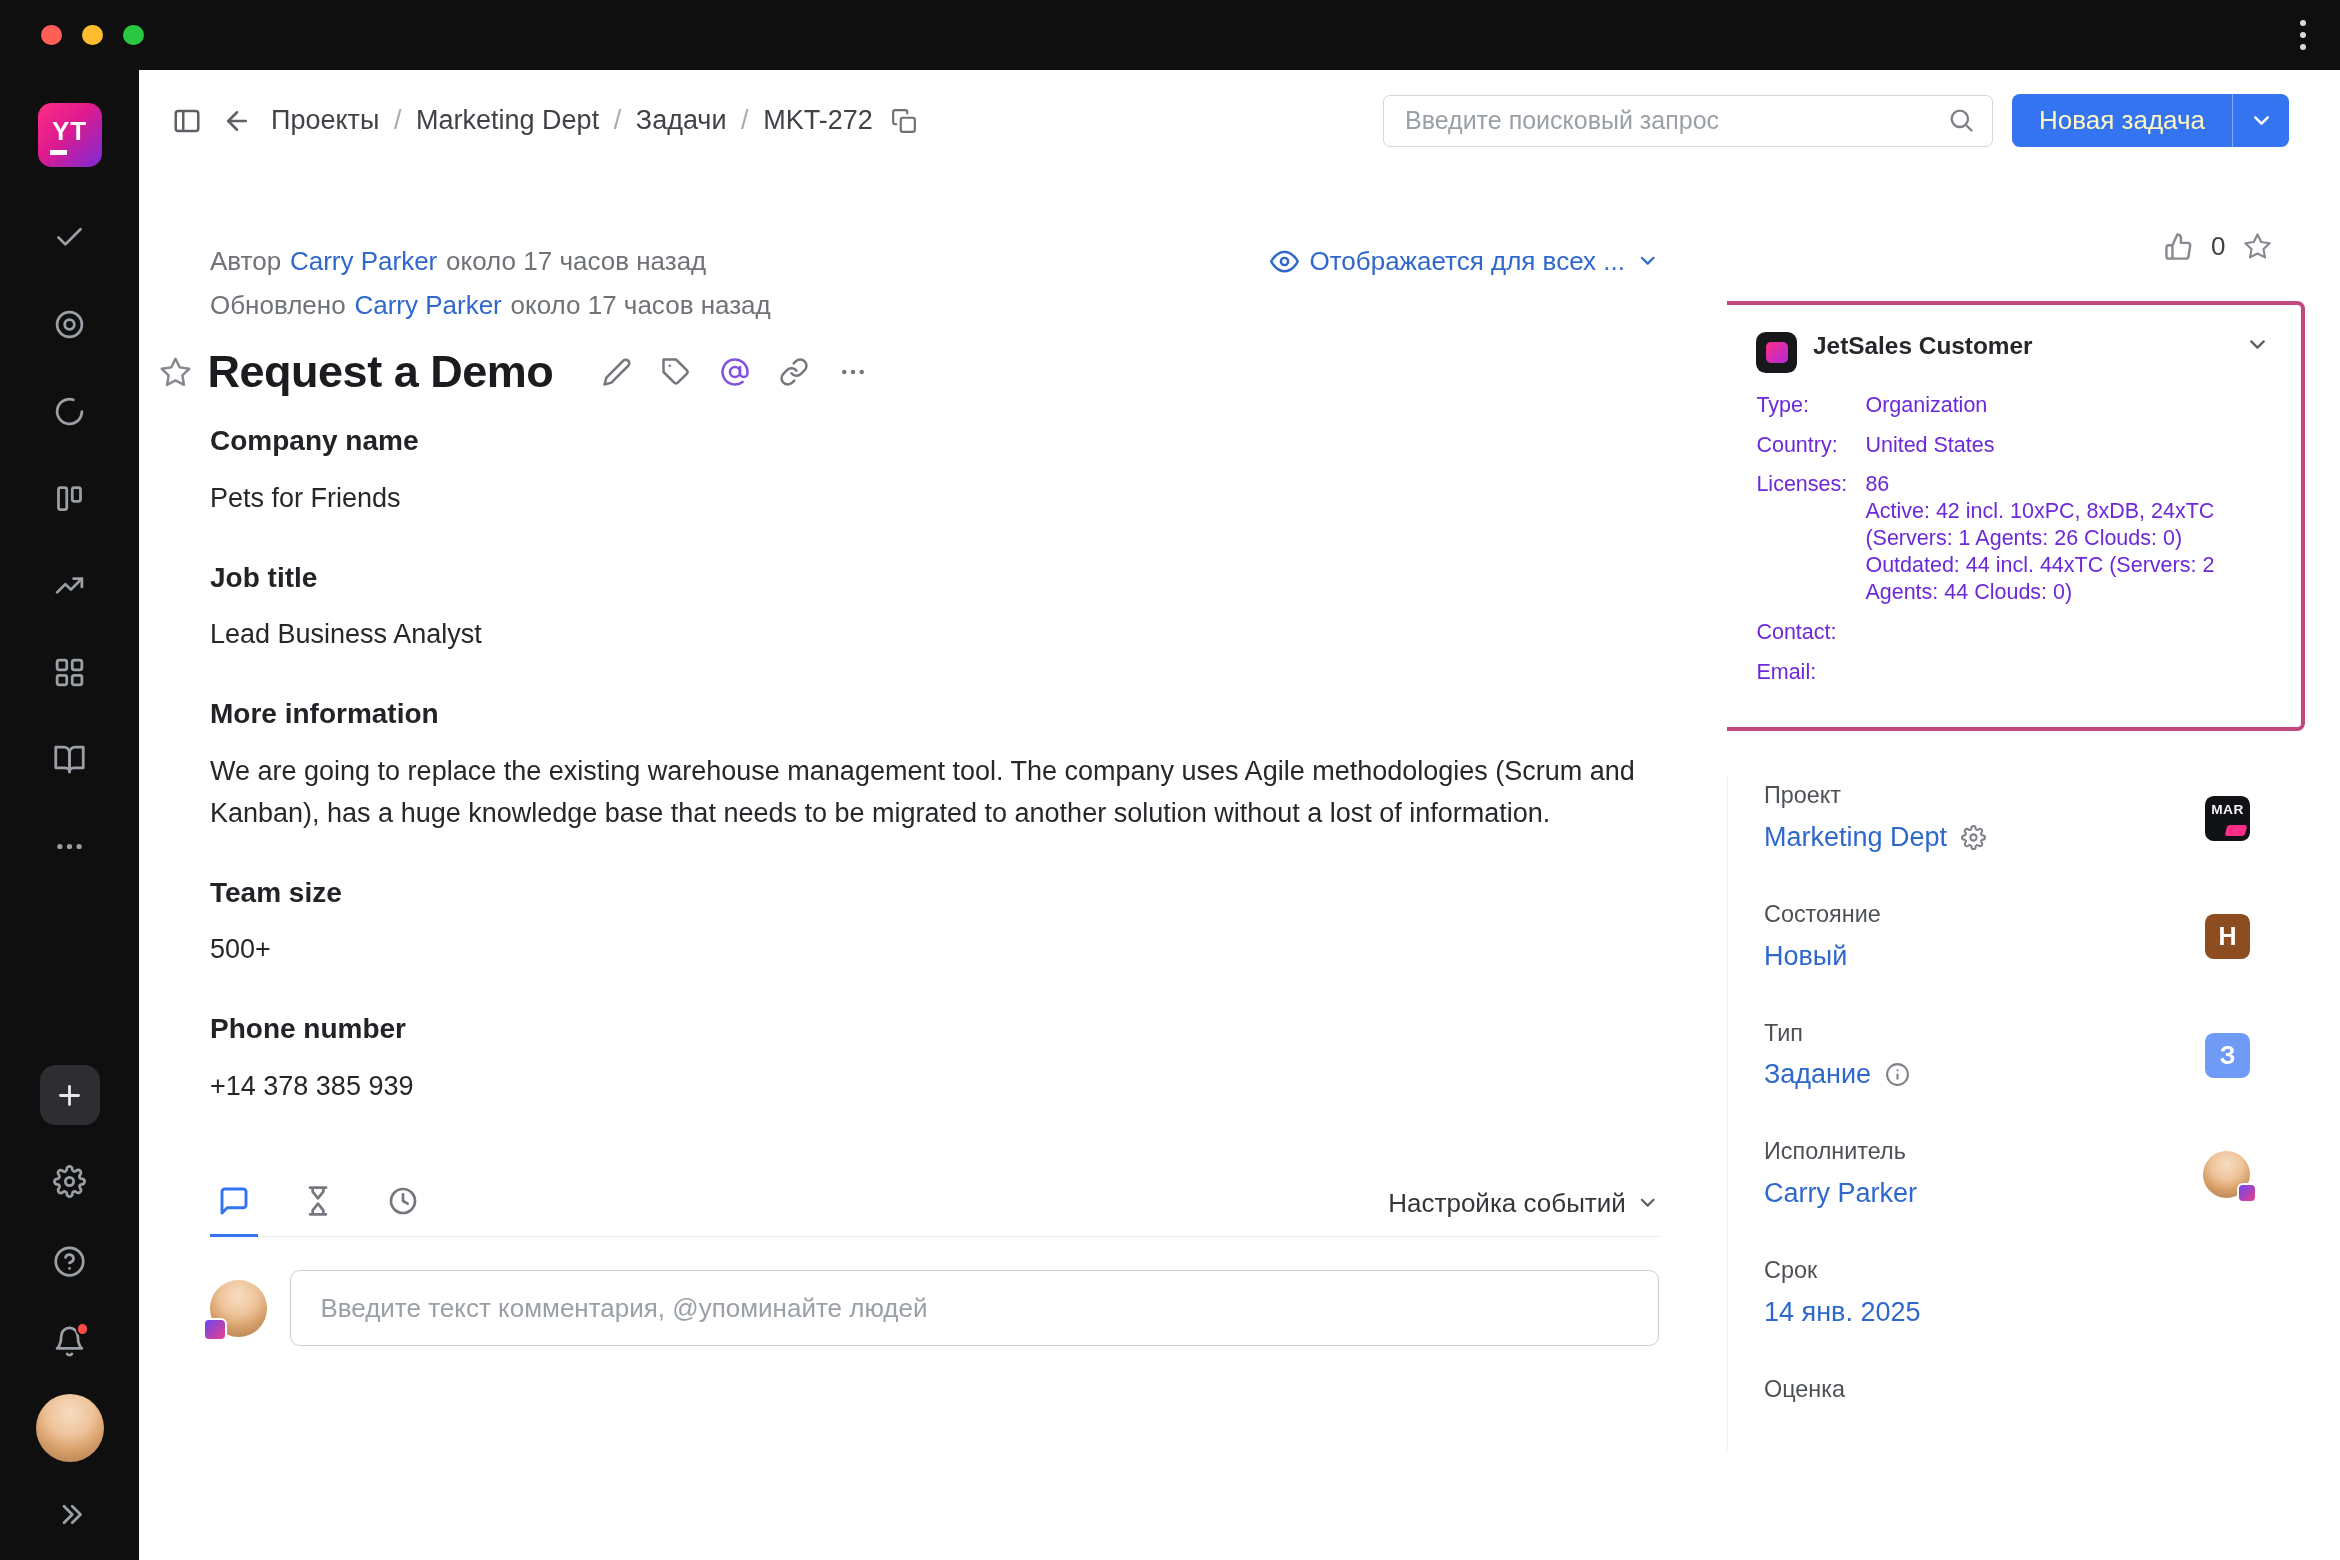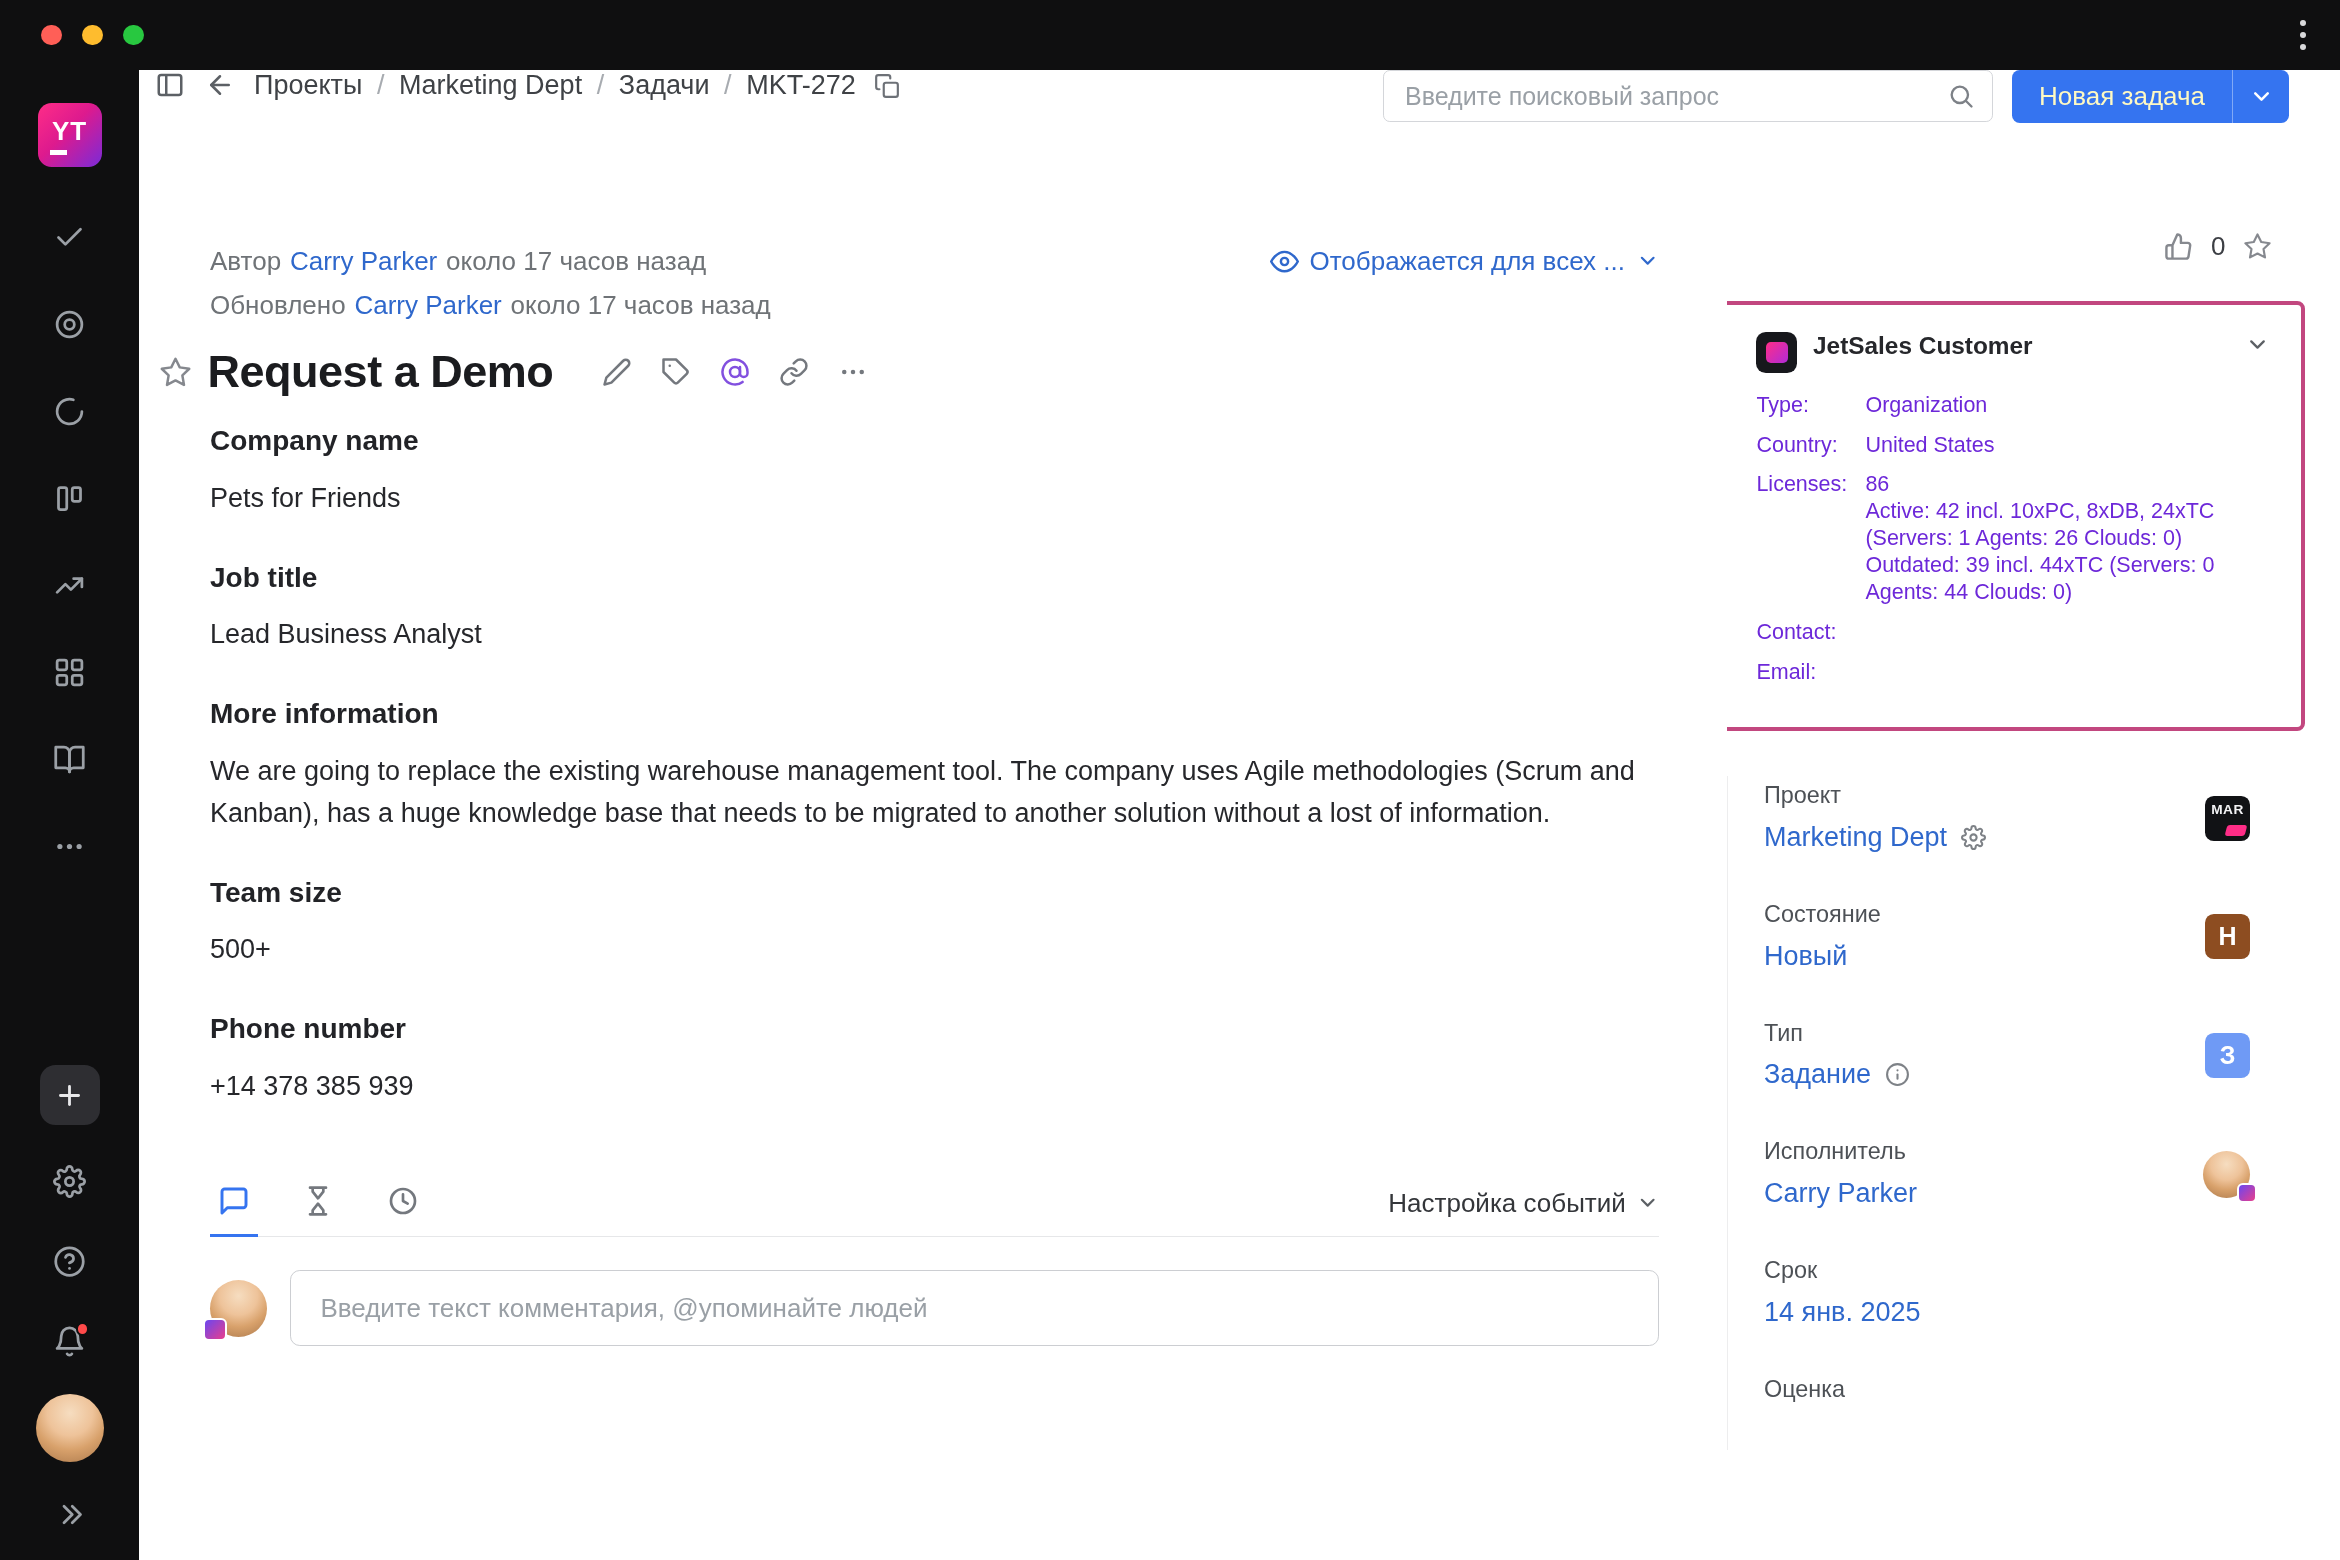--- a/index.html
+++ b/index.html
@@ -37,21 +37,21 @@
   .plus-btn .ic { width:31px; height:31px; }
   .side-bottom { display:flex; flex-direction:column; gap:25px; align-items:center; margin:29px 0 17.6px; }
   .bell-dot { position:absolute; top:7.8px; right:7.8px; width:13.7px; height:13.7px; border-radius:50%; background:#ff4a4a; border:2.9px solid #0f0f10; }
   .avatar-photo { border-radius:50%; background:
       radial-gradient(circle at 50% 28%, #f6ddc0 0%, #eec39a 38%, #d8a16b 62%, #a8764a 100%); position:relative; }
   .side-avatar { width:68px; height:68px; flex:none; }
 
   
   .main { position:absolute; left:139px; top:70px; width:2201px; height:1490px; background:#fff; display:flex; flex-direction:column; }
 
-  .topbar { height:101px; display:flex; align-items:flex-start; padding:0 51px 0 16px; gap:19.5px; flex:none; }
+  .topbar { height:101px; display:flex; align-items:center; padding:0 51px 0 33px; gap:19.5px; flex:none; }
   .hicon { color:#5c6065; display:flex; align-items:center; justify-content:center; }
   .hicon .ic { width:30px; height:30px; }
   .breadcrumb { display:flex; align-items:center; gap:14.6px; font-size:27px; color:#3f4246; }
   .breadcrumb .sep { color:#a7abb0; }
   .breadcrumb .copy { color:#6d7177; margin-left:3.9px; }
   .breadcrumb .copy .ic { width:26px; height:26px; }
   .h-spacer { flex:1; }
   .searchbox { position:relative; width:610px; height:52px; flex:none; }
   .searchbox input { width:100%; height:100%; border:1px solid #d4d6da; border-radius:6.8px; padding:0 60px 0 21.5px; font-size:25px; color:#26272b; outline:none; font-family:inherit; }
   .searchbox input::placeholder { color:#9aa0a6; }
@@ -448,21 +448,21 @@
           </div>
           <div class="wrow">
             <span class="wlabel">Country:</span>
             <span class="wval">United States</span>
           </div>
           <div class="wrow">
             <span class="wlabel">Licenses:</span>
             <div class="wval">
               <div>86</div>
               <div class="wsub">Active: 42 incl. 10xPC, 8xDB, 24xTC (Servers: 1 Agents: 26 Clouds: 0)</div>
-              <div class="wsub">Outdated: 39 incl. 44xTC (Servers: 0 Agents: 44 Clouds: 0)</div>
+              <div class="wsub">Outdated: 44 incl. 44xTC (Servers: 2 Agents: 44 Clouds: 0)</div>
             </div>
           </div>
           <div class="wrow">
             <span class="wlabel">Contact:</span>
             <span class="wval"></span>
           </div>
           <div class="wrow">
             <span class="wlabel">Email:</span>
             <span class="wval"></span>
           </div>

